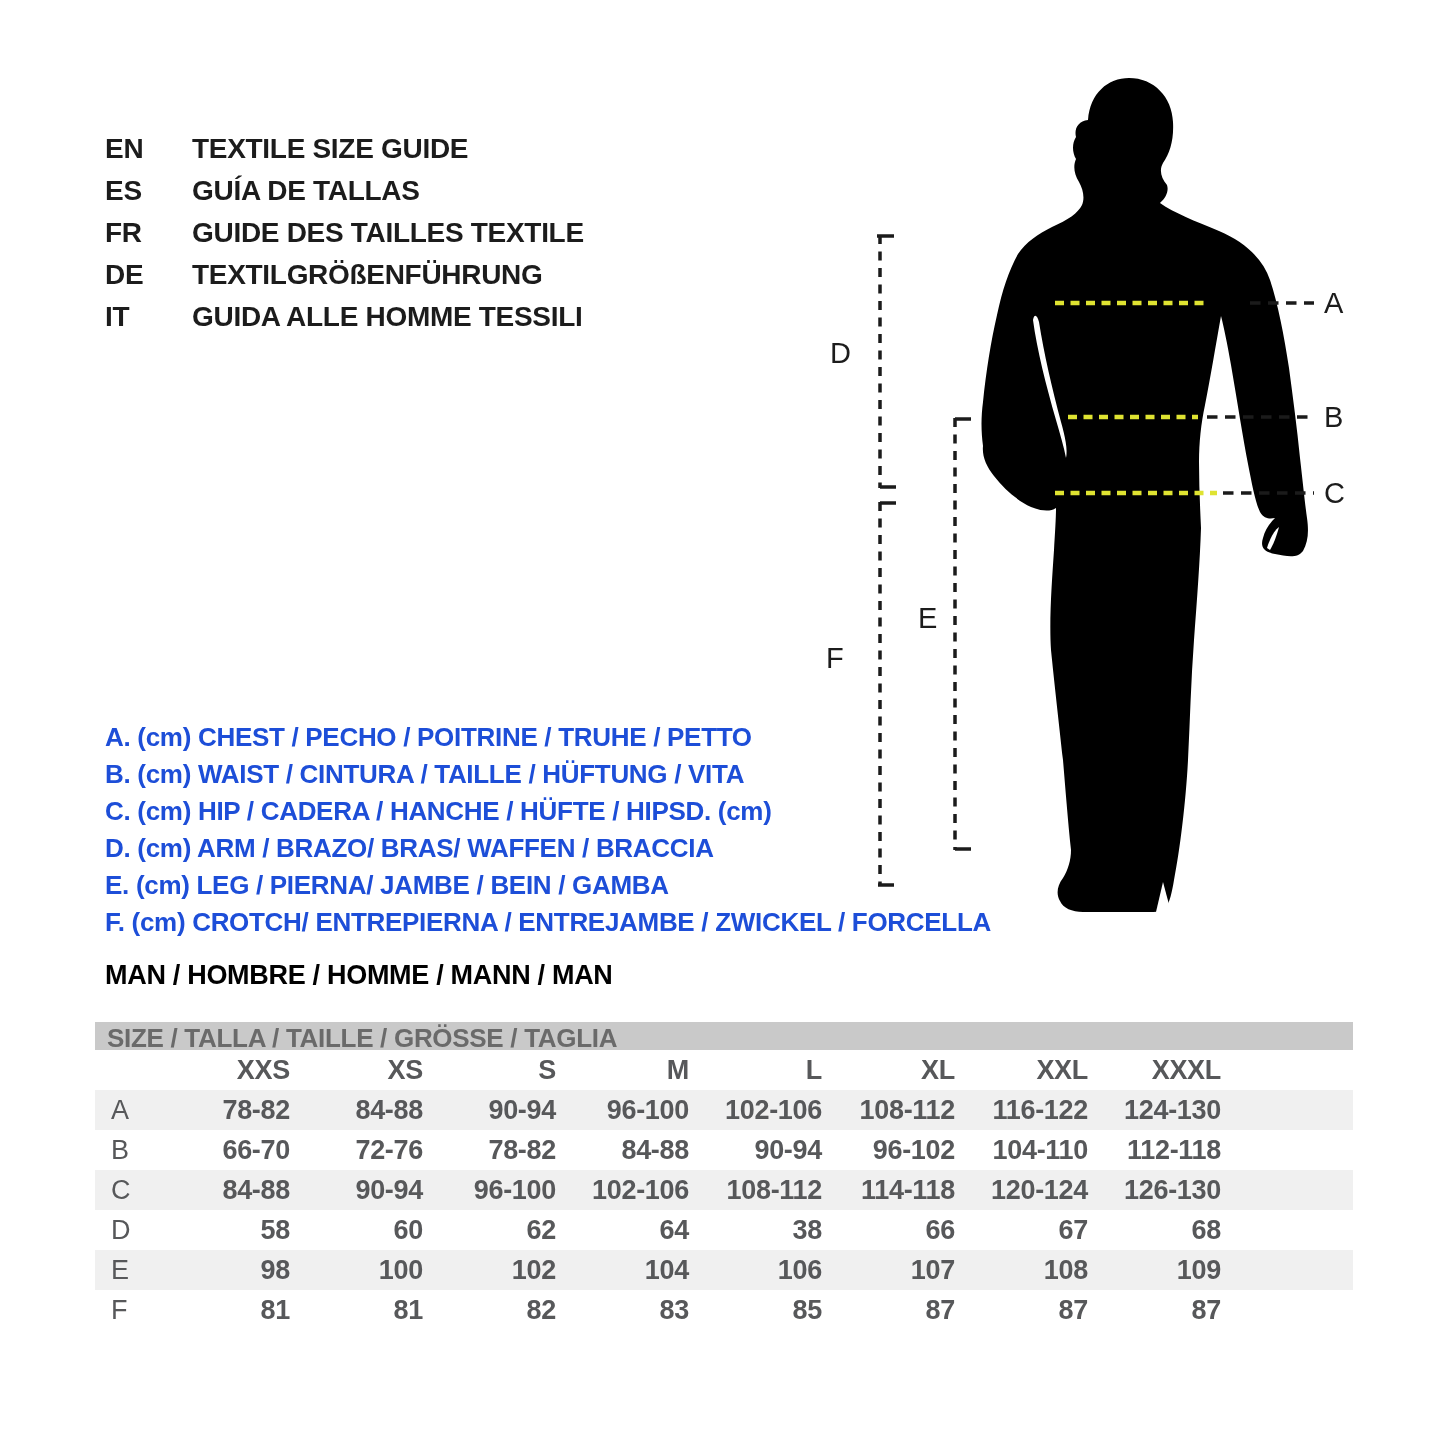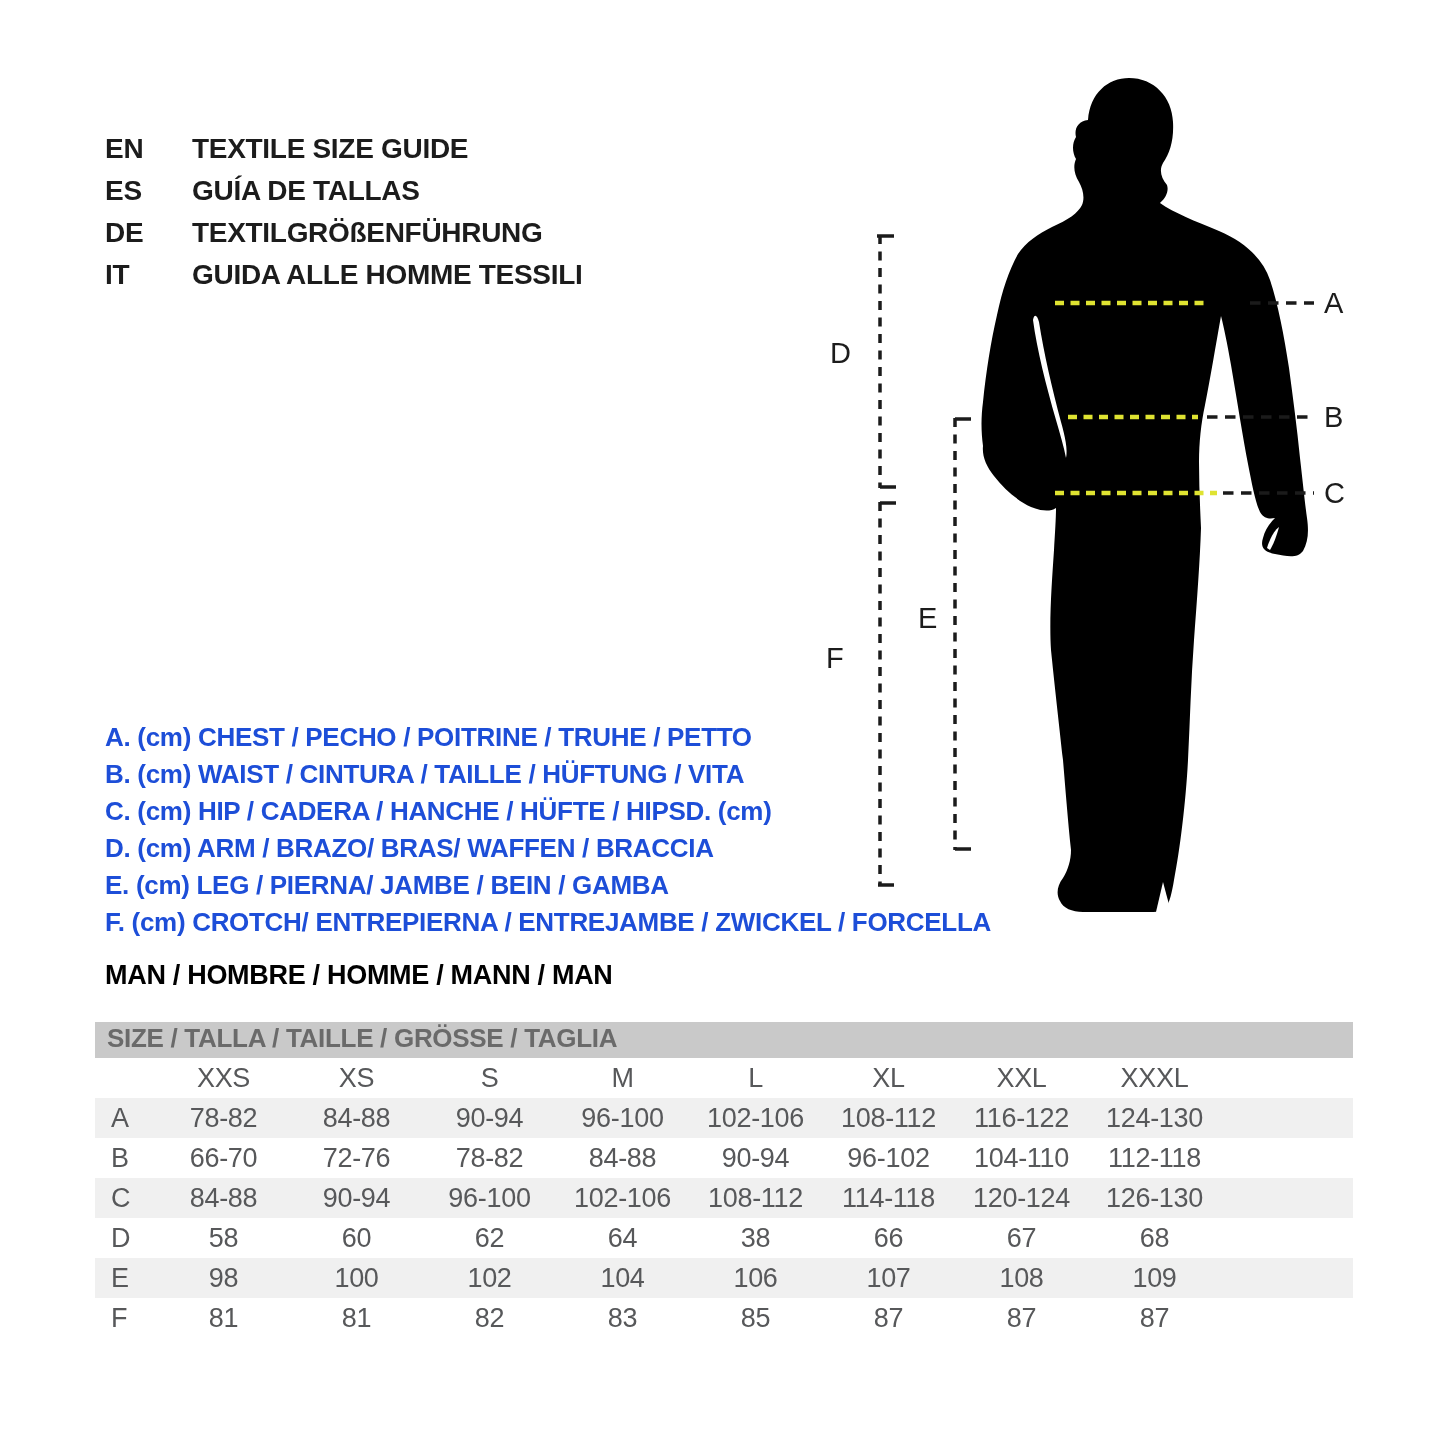--- a/index.html
+++ b/index.html
@@ -15,42 +15,46 @@
 
   
   .legend-block{left:105px;top:719px;}
   .legend-line{height:37px;line-height:37px;font-size:26px;color:#1d4ed8;font-weight:bold;white-space:nowrap;}
 
   
   .gender-line{left:105px;top:958px;height:34px;line-height:34px;font-size:27px;color:#000000;font-weight:bold;}
 
   
   .size-table{left:95px;top:1022px;width:1258px;}
-  .table-title-bar{height:36px;background:#c9c9c9;color:#6a6a6a;font-size:26px;
+  .table-title-bar{height:28px;background:#c9c9c9;color:#6a6a6a;font-size:26px;
                    line-height:33px;padding-left:12px;font-weight:bold;}
   .trow{display:flex;height:40px;line-height:40px;font-size:27px;color:#57585a;}
   .trow.stripe{background:#f0f0f0;}
   .tlabel{width:62px;flex:0 0 62px;padding-left:16px;box-sizing:border-box;}
-  .tcell{width:133px;flex:0 0 133px;text-align:center;}
+  .tcell{width:133px;flex:0 0 133px;text-align:right;font-weight:bold;}
 
   
   .figure-wrap{left:820px;top:60px;width:560px;height:900px;}
   svg text{font-family:"Liberation Sans",sans-serif;font-size:29px;fill:#1c1c1c;}
 </style>
 </head>
 <body>
 
 <div class="abs lang-block">
   <div class="lang-row">
     <span class="lang-code">EN</span>
     <span class="lang-title">TEXTILE SIZE GUIDE</span>
   </div>
   <div class="lang-row">
     <span class="lang-code">ES</span>
     <span class="lang-title">GUÍA DE TALLAS</span>
+  </div>
+  <div class="lang-row">
+    <span class="lang-code">FR</span>
+    <span class="lang-title">GUIDE DES TAILLES TEXTILE</span>
   </div>
   <div class="lang-row">
     <span class="lang-code">DE</span>
     <span class="lang-title">TEXTILGRÖßENFÜHRUNG</span>
   </div>
   <div class="lang-row">
     <span class="lang-code">IT</span>
     <span class="lang-title">GUIDA ALLE HOMME TESSILI</span>
   </div>
 </div>

